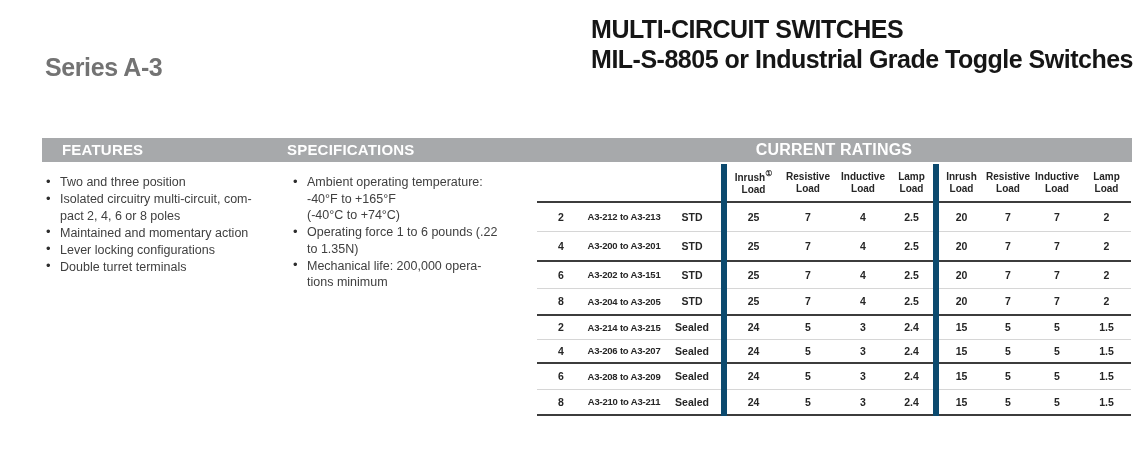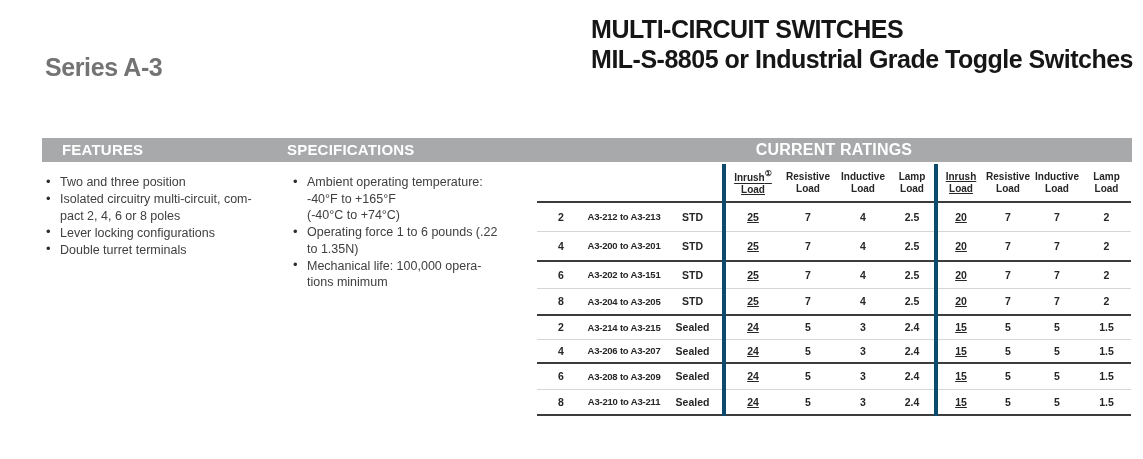--- a/index.html
+++ b/index.html
@@ -73,21 +73,21 @@
   thead tr { border-bottom: 2px solid #3c3c3c; }
 
   .shl { display: block; }
   sup.fn { font-size: 8px; vertical-align: super; position: relative; top: -1px; font-weight: 700; }
 
   tbody td { font-size: 10.5px; font-weight: 700; vertical-align: middle; }
   tbody td.part { font-size: 9.5px; letter-spacing: -0.2px; }
   tbody tr { border-bottom: 1px solid #d6d6d6; }
   tbody tr.group-end, tbody tr:last-child { border-bottom: 2px solid #3c3c3c; }
 
-  .vline { border-left: 4px solid #0c4a6e; text-decoration: underline; }
+  .vline { border-left: 6px solid #0c4a6e; }
   thead tr.head-top th:nth-child(4), thead tr.head-top th:nth-child(5) { border-left: 2px solid #3c3c3c; }
 
   
   tbody tr:nth-child(1) { height: 29px; }
   tbody tr:nth-child(2) { height: 30px; }
   tbody tr:nth-child(3) { height: 27px; }
   tbody tr:nth-child(4) { height: 27px; }
   tbody tr:nth-child(5) { height: 24px; }
   tbody tr:nth-child(6) { height: 24px; }
   tbody tr:nth-child(7) { height: 26px; }
@@ -107,33 +107,34 @@
   <span class="bar-label features">FEATURES</span>
   <span class="bar-label specs">SPECIFICATIONS</span>
   <span class="bar-label ratings">CURRENT RATINGS</span>
 </div>
 
 <div class="bullet-col features-col">
   <ul>
     <li>Two and three position</li>
     <li>Isolated circuitry multi-circuit, com-
 pact 2, 4, 6 or 8 poles</li>
+    <li>Maintained and momentary action</li>
     <li>Lever locking configurations</li>
     <li>Double turret terminals</li>
   </ul>
 </div>
 
 <div class="bullet-col specs-col">
   <ul>
     <li>Ambient operating temperature:
 -40°F to +165°F
 (-40°C to +74°C)</li>
     <li>Operating force 1 to 6 pounds (.22
 to 1.35N)</li>
-    <li>Mechanical life: 100,000 opera-
+    <li>Mechanical life: 200,000 opera-
 tions minimum</li>
   </ul>
 </div>
 
 <div class="ratings-table-wrap">
   <table class="ratings">
     <colgroup>
       <col style="width:48px">
         <col style="width:78px">
         <col style="width:61px">

